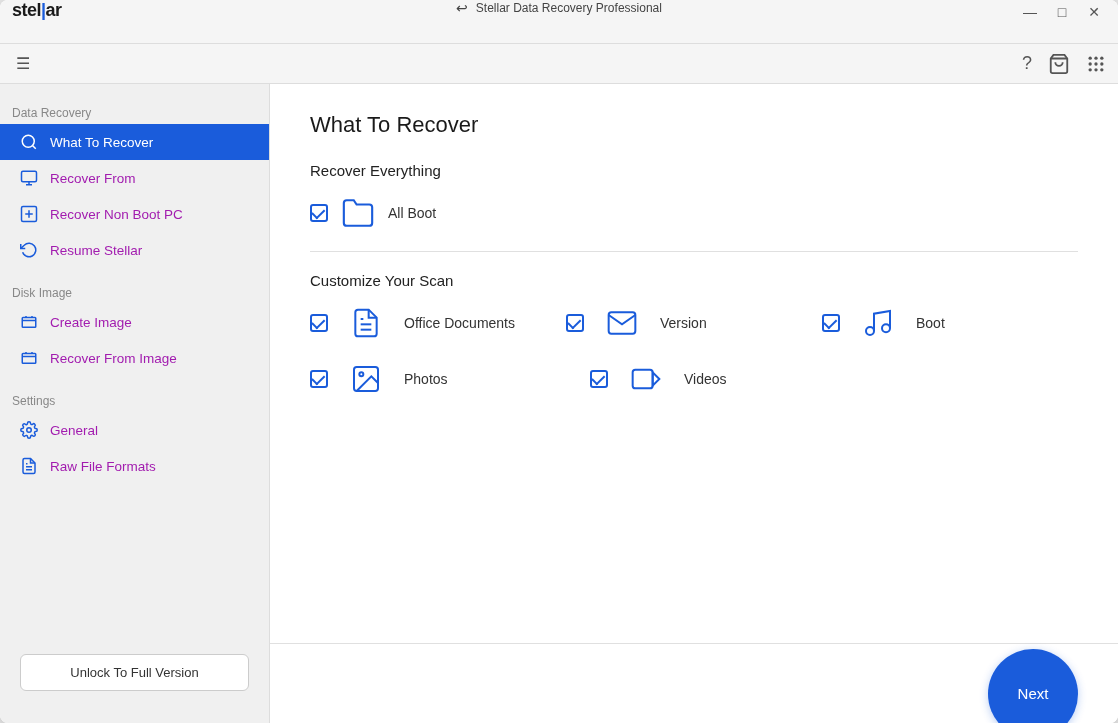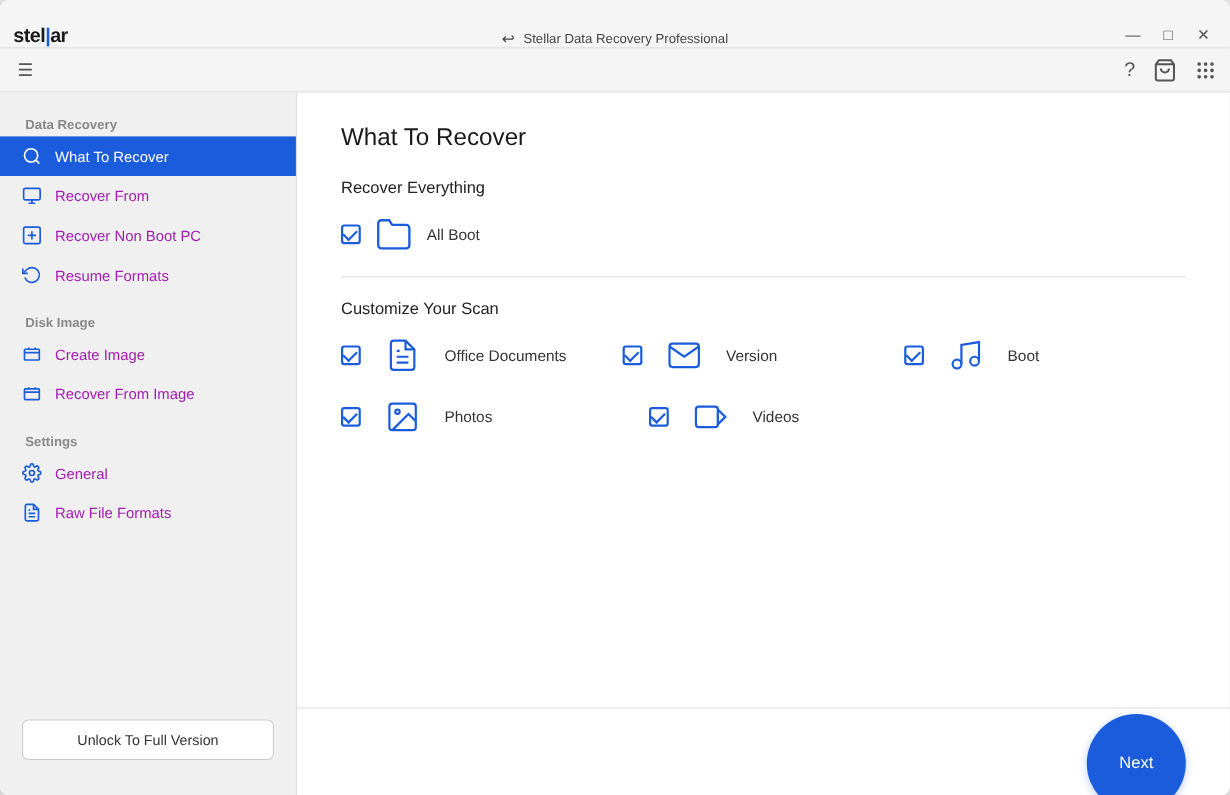--- a/index.html
+++ b/index.html
@@ -21,21 +21,21 @@
       flex-direction: column;
       box-shadow: 0 4px 20px rgba(0,0,0,0.2);
     }
 
     
     .title-bar {
       height: 44px;
       background: #f5f5f5;
       border-bottom: 1px solid #ddd;
       display: flex;
-      align-items: flex-end;
+      align-items: flex-start;
       padding: 0 12px;
       position: relative;
       flex-shrink: 0;
     }
 
     .title-bar-logo {
       display: flex;
       align-items: center;
       gap: 4px;
     }
@@ -132,23 +132,23 @@
       background: #f0f0f0;
       border-right: 1px solid #ddd;
       display: flex;
       flex-direction: column;
       padding: 16px 0;
       flex-shrink: 0;
     }
 
     .sidebar-section-label {
       font-size: 12px;
-      font-weight: 700;
+      font-weight: 400;
       color: #888;
-      padding: 6px 23px 4px;
+      padding: 6px 12px 4px;
       text-transform: none;
       letter-spacing: 0;
     }
 
     .sidebar-item {
       display: flex;
       align-items: center;
       gap: 10px;
       padding: 9px 20px;
       cursor: pointer;
@@ -412,21 +412,21 @@
         <span>Recover Non Boot PC</span>
       </div>
 
       <div class="sidebar-item">
         <span class="sidebar-icon">
           <svg width="18" height="18" viewBox="0 0 24 24" fill="none" stroke="#1a5cdb" stroke-width="2">
             <polyline points="1 4 1 10 7 10"></polyline>
               <path d="M3.51 15a9 9 0 102.13-9.36L1 10"></path>
           </svg>
         </span>
-        <span>Resume Formats</span>
+        <span>Resume Stellar</span>
       </div>
 
       <div class="sidebar-spacer"></div>
 
       <div class="sidebar-section-label">Disk Image</div>
 
       <div class="sidebar-item">
         <span class="sidebar-icon">
           <svg width="18" height="18" viewBox="0 0 24 24" fill="none" stroke="#1a5cdb" stroke-width="2">
             <rect x="3" y="6" width="18" height="13" rx="1"></rect>

